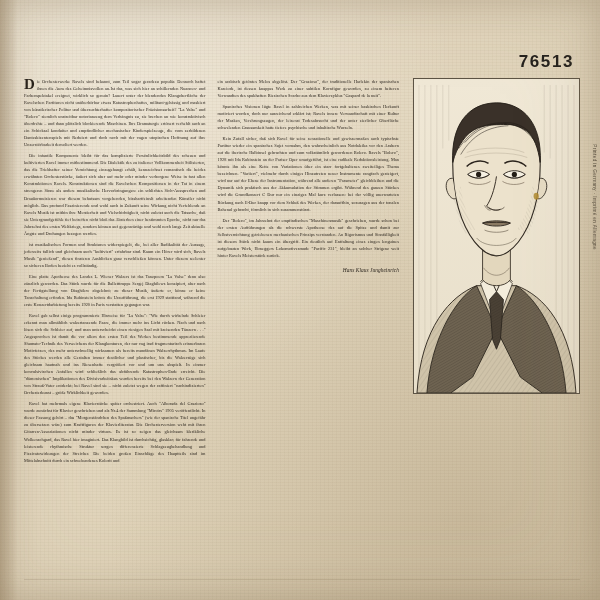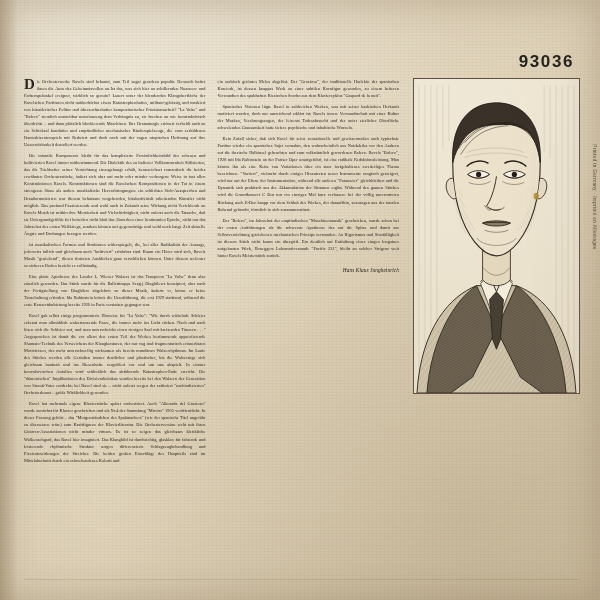--- a/index.html
+++ b/index.html
@@ -107,21 +107,21 @@
     white-space:nowrap;
   }
 </style>
 </head>
 <body>
 
 <div class="sleeve">
   <div class="grain"></div>
   <div class="spine"></div>
 
-  <div class="catalog">93036</div>
+  <div class="catalog">76513</div>
 
   <div class="content">
     <div class="cols">
 
       <div class="col">
         <p class="first"><span class="dropcap">D</span><span>ie Orchesterwerke Ravels sind bekannt, zum Teil sogar geradezu populär. Dennoch haftet ihnen die Aura des Geheimnisvollen an.Ist das, was sich hier an schillernden Nuancen- und Farbenspektakel ereignet, wirklich so genuin? Lauert unter der blendenden Klangoberfläche der Ravelschen Partituren nicht unüberhörbar etwas Katastrophenhaftes, militant-gehässig und maskiert von künstlerischer Politur und überzuchterhafter kompositorischer Präzisionsarbeit? "La Valse" und "Bolero" ziemlich unstreitbar notorianzeug dem Verhängnis zu, sie brechen an wie konstruktivisch überdrehte – und dann plötzlich blockierende Maschinen. Ihre Dramaturgie ertönert verhehlt auch an ein Schicksal konduiter und empfindlicher mechanischer Kinderspielzeuge, die vom zerbildenen Danteskizentenspiels mit Reduiert und doch noch mit der vagen utopischen Hoffnung auf ihre Unzerstörbarkeit demoliert werden.</span></p>
         <p>Die infantile Komponente bleibt für das komplizierte Persönlichkeitsbild des scheuen und kultivierten Ravel immer mitbestimmend. Die Dialektik des zu italiener Vollkommenheit Stilisierten, das die Triebhafter seiner Vernichtung einzugehangt erhält, kennzeichnet romantisch die beides erwähnten Orchesterstücke, äußert sich aber auf mehr oder minder verborgene Weise in fast allen Konstruktionen Ravels. Konstruktionen sind die Ravelschen Kompositionen in der Tat in einem strengeren Sinne als andere musikalische Hervorbringungen: ein schlichtes Sich-Aussprechen und Draußormuisieren war diesem behutsam vorgehenden, bisshartfeinslt arbeitenden Künstler nicht möglich. Das profund Faszinierende und wohl auch in Zukunft seine Wirkung nicht Verfehlende an Ravels Musik ist mithin ihre Mentierheit und Vielschichtigkeit, nicht zuletzt auch die Tatsache, daß sie Untergrundgefühle tief betreffen nicht bloß das Absterben einer bestimmten Epoche, nicht nur das Jahrzehnt des ersten Weltkriegs, sondern können auf gegenwärtige und wohl noch lange Zeit aktuelle Ängste und Drohungen bezogen werden.</p>
         <p>ist musikalischen Formen und Strukturen widerspiegelt, die, bei aller Radikalität der Aussage, jederzeits fallich und gleichsam auch "kultiviert" erfahrbar sind. Kaum ein Hörer wird sich, Ravels Musik "genießend", diesen finsteren Ausblicken ganz verschließen können. Unter diesem seelenter so sicheren Boden bezieht es vollständig.</p>
         <p>Eine platte Apotheose des Landes L. Wiener Walzers ist das Tanzpoem "La Valse" denn also zänzlich geworden. Das Stück wurde für die Balletttruppe Sergej Diaghilews konzipiert, aber nach der Fertigstellung von Diaghilew abgelehnt; zu dieser Musik, äußerte er, könne er keine Tanzchaltung erfinden. Ida Rubinstein krönte die Uraufführung, die erst 1929 stattfand, während die erste Konzertdarbietung bereits 1920 in Paris verstatten gegangen war.</p>
         <p>Ravel gab selbst einige programmierte Hinweise für "La Valse": "Wie durch wirbelnde Schleier erkennt man allmählich walzertanzende Paare, die immer mehr ins Licht rücken. Nach und nach lösen sich die Schleier auf, und man unterscheidet einen riesigen Saal mit kreisenden Tänzern . . ." Angesprochen ist damit die vor allem den ersten Teil des Werkes bestimmende appreziierende Shumato-Technik des Verweichens der Klangkonturen, der nur vag irad fragmentarisch erinnerbaren Motivfetzen, des mehr unterschwellig wirksamen als bereits mundänen Walzerrhythmus. Im Laufe des Stückes werden alle Gestalten immer deutlicher und plastischer, bis die Walzerzüge sich gleichsam hautnah und ins Riesenhafte vergrößert vor und um uns abspielt. In einmer konvulsivischen Anfallen wird schließlich das abführende Katastrophen-Ende erreicht. Die "dämonischen" Implikationen des Divisivarbeitskus wurden bereits bei den Walzern der Generation von Strauß-Vater entdeckt; bei Ravel sind sie – nicht zuletzt wegen der raffiniert "nachindizierten" Orchesterkunst – größe Wirklichkeit geworden.</p>

